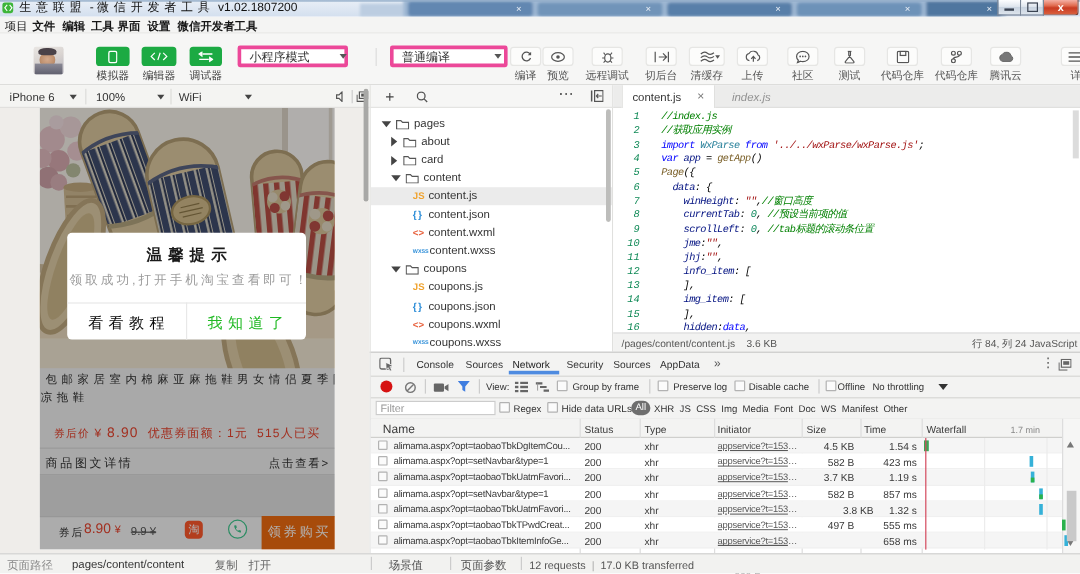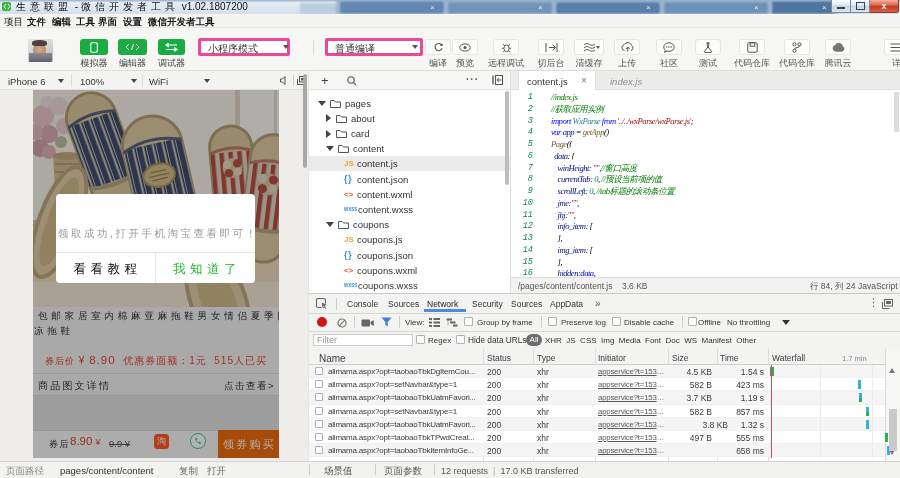--- a/index.html
+++ b/index.html
@@ -8,21 +8,21 @@
 .ab{position:absolute}
 .sep{position:absolute;width:1px;background:#ddd}
 .lbl{position:absolute;font-size:9px;color:#555;text-align:center;white-space:nowrap}
 .ibox{position:absolute;width:26px;height:16px;top:39px;background:#fcfcfb;border:1px solid #e6e6e4;border-radius:3px;box-sizing:border-box;display:flex;align-items:center;justify-content:center}
 .gbtn{position:absolute;width:28px;height:16px;top:39px;background:#1caa43;border-radius:3px;display:flex;align-items:center;justify-content:center}
 .drop{position:absolute;top:38px;height:18px;background:#fff;border:3px solid #ec4899;border-radius:2px;box-sizing:border-box;font-size:10px;color:#333;line-height:16px;padding-left:7px}
 .caret{position:absolute;top:7px;width:0;height:0;border-left:3.5px solid transparent;border-right:3.5px solid transparent;border-top:4px solid #555}
 .trow{position:absolute;left:308px;width:202px;height:15.2px;font-size:9.5px;color:#333;display:flex;align-items:center;white-space:nowrap}
 .arr-d{width:0;height:0;border-left:4px solid transparent;border-right:4px solid transparent;border-top:5px solid #444;display:inline-block}
 .arr-r{width:0;height:0;border-top:4px solid transparent;border-bottom:4px solid transparent;border-left:5px solid #444;display:inline-block}
-.cl{position:absolute;height:11.75px;white-space:pre;font-family:Liberation Serif, serif;font-size:8.6px;letter-spacing:-0.5px;font-style:italic;line-height:11.75px}
+.cl{position:absolute;height:11.75px;white-space:pre;font-family:Liberation Mono, monospace;font-size:8.6px;letter-spacing:-0.5px;font-style:italic;line-height:11.75px}
 .gut{position:absolute;width:22px;text-align:right;font-family:"Liberation Mono",monospace;font-size:8.6px;font-style:italic;color:#108a57;line-height:11.75px}
 .c{color:#008000}.k{color:#0000ff}.s{color:#a31515}.nu{color:#098658}.fn{color:#795e26}.pr{color:#001080}.cls{color:#267f99}
 .cb{position:absolute;width:8.5px;height:8.5px;background:#fbfbfb;border:1px solid #b2b2b2;border-radius:1px;box-sizing:border-box}
 .dtxt{position:absolute;font-size:8.5px;color:#333;white-space:nowrap}
 .nrow{position:absolute;left:309px;width:576px;height:13.2px;border-bottom:1px solid #f0f0f0;box-sizing:border-box}
 .ncell{position:absolute;font-size:8.5px;color:#3a3a3a;white-space:nowrap;top:1px}
 </style>
 </head>
 <body>
 
@@ -365,20 +365,21 @@
   <div class="ab" style="left:121px;top:344px;width:15px;height:15px;background:#ff5a2c;border-radius:3.5px;color:#fff;font-size:9px;text-align:center;line-height:15px">淘</div>
   <div class="ab" style="left:157px;top:343px;width:16px;height:16px;border:1.5px solid #3fc98e;border-radius:50%;box-sizing:border-box;background:#fff"></div>
   <svg class="ab" style="left:161px;top:347px" width="8" height="8">
       <path d="M1.2 1 C1 3.5 3.5 6.5 6.5 7 L7 5.2 L5.2 4.6 L4.4 5.2 C3.5 4.8 2.8 4 2.6 3.2 L3.4 2.6 L2.8 0.8 Z" fill="#3fc98e"></path>
     </svg>
   <div class="ab" style="left:185px;top:340px;width:61px;height:28px;background:#f06c10;color:rgba(255,255,255,0.95);font-size:11px;letter-spacing:2.2px;text-align:center;line-height:28px;box-sizing:border-box;padding-left:2px">领券购买</div>
 
   <div class="ab" style="left:0;top:0;width:246px;height:368px;background:rgba(0,0,0,0.30)"></div>
 
   <div class="ab" style="left:23px;top:104px;width:199px;height:89px;background:#fff;border-radius:4px"></div>
+  <div class="ab" style="left:23px;top:114px;width:199px;text-align:center;font-size:13px;letter-spacing:5px;color:#1a1a1a;font-weight:bold;padding-left:5px;box-sizing:border-box">温馨提示</div>
   <div class="ab" style="left:23px;top:137px;width:199px;text-align:left;font-size:10.5px;letter-spacing:2.5px;color:#9b9b9b;white-space:nowrap;padding-left:2px;box-sizing:border-box">领取成功,打开手机淘宝查看即可！</div>
   <div class="ab" style="left:23px;top:162px;width:199px;height:1px;background:#e8e8e8"></div>
   <div class="ab" style="left:122px;top:162px;width:1px;height:31px;background:#e8e8e8"></div>
   <div class="ab" style="left:23px;top:171px;width:99px;text-align:center;font-size:12.5px;letter-spacing:4.5px;color:#090909;padding-left:4px;box-sizing:border-box">看看教程</div>
   <div class="ab" style="left:122px;top:171px;width:100px;text-align:center;font-size:12.5px;letter-spacing:4.5px;color:#1fb922;padding-left:4px;box-sizing:border-box">我知道了</div>
 </div>
 
 <div class="ab" style="left:308px;top:90px;width:203px;height:203px;background:#fff;border-left:1px solid #e4e4e2;border-right:1px solid #e0e0de;box-sizing:border-box"></div>
 <div class="ab" style="left:309px;top:156px;width:201px;height:15.2px;background:#ebebeb"></div>
 <div class="trow" style="top:95.6px;padding-left:10px;box-sizing:border-box"><span class="arr-d" style="margin-right:4px"></span><svg width="11" height="9" style="margin-right:4px">

